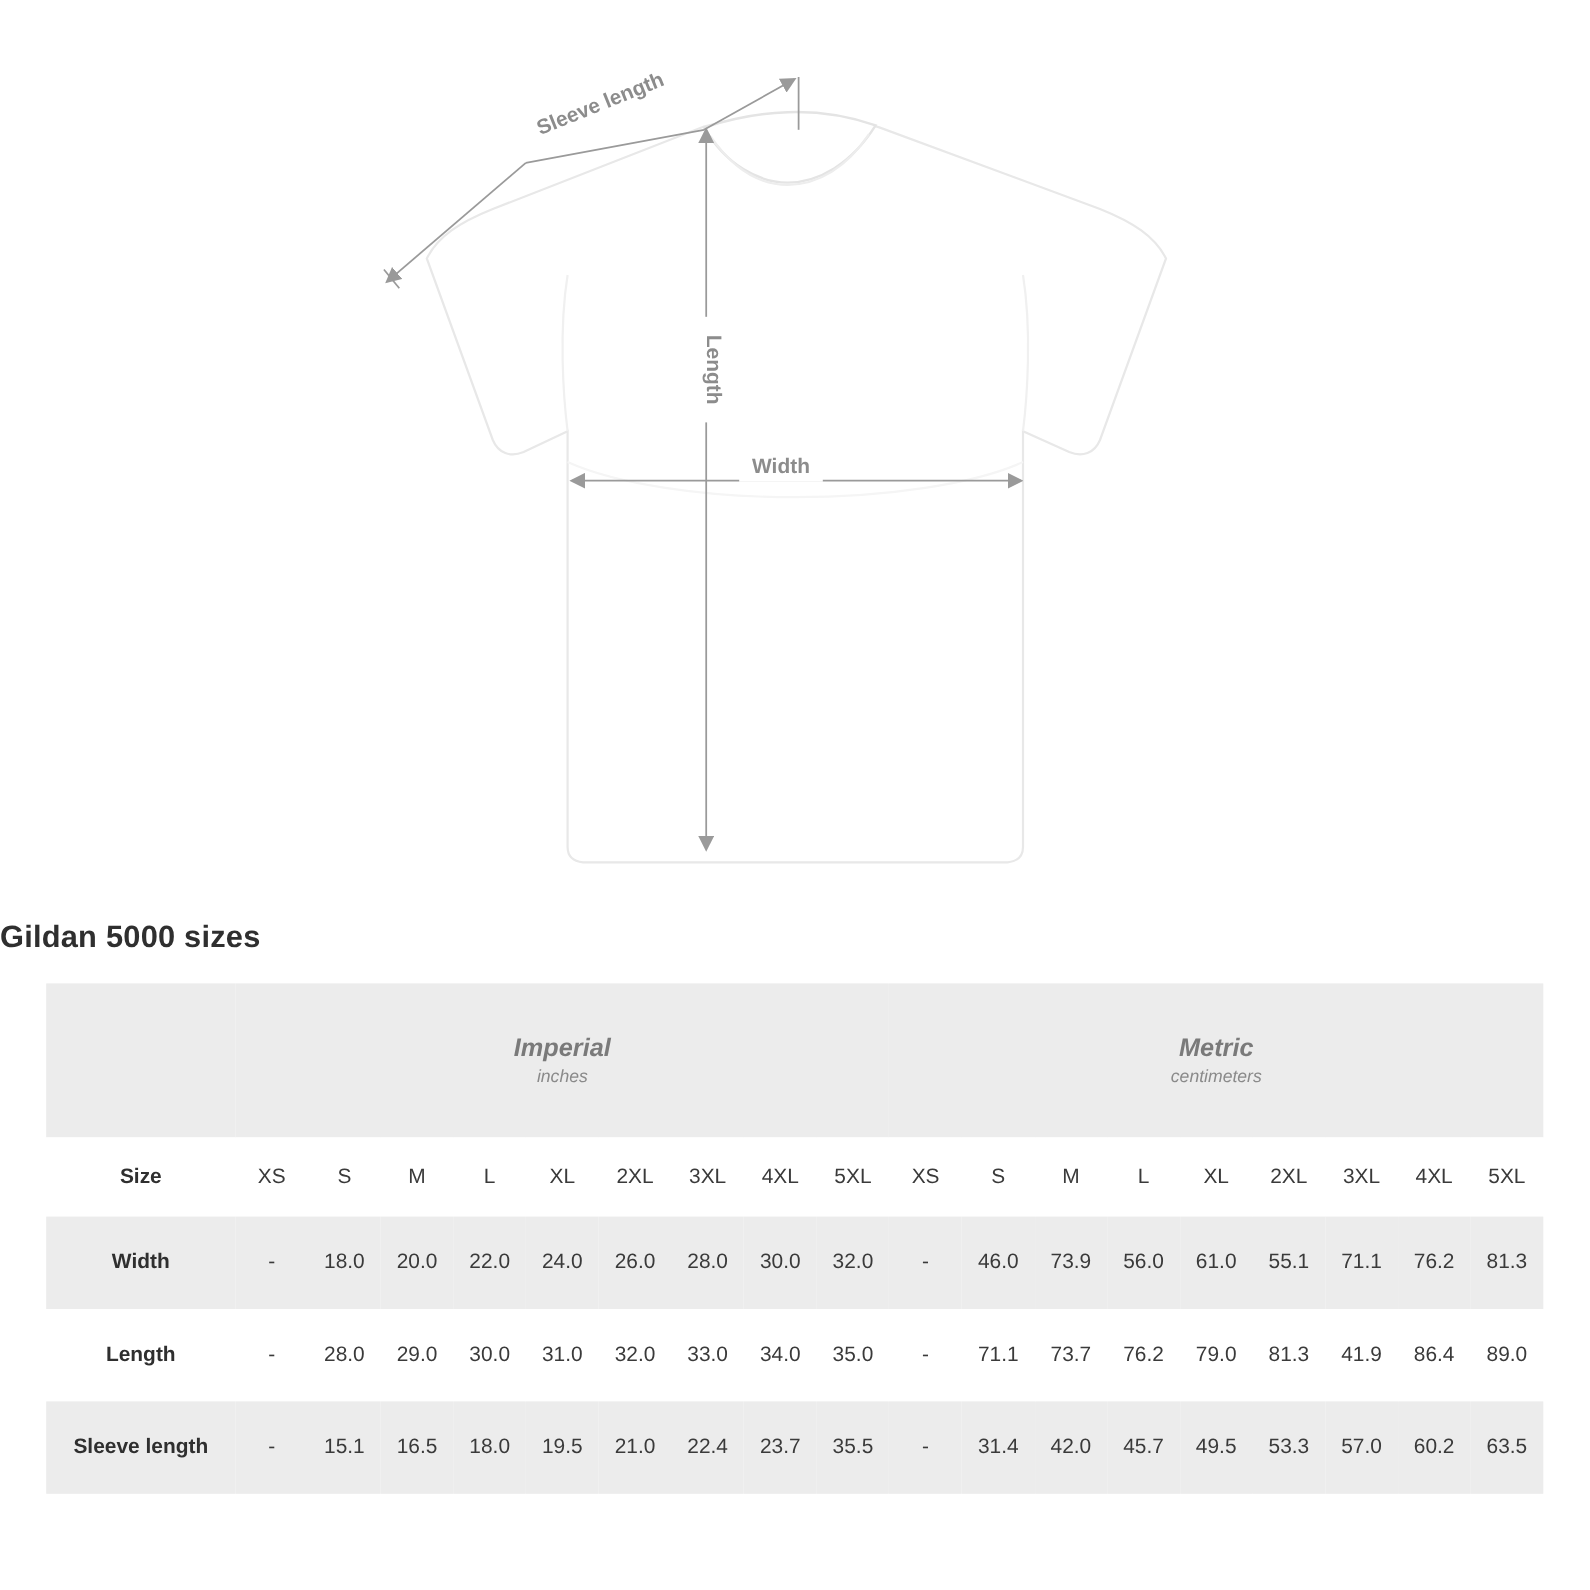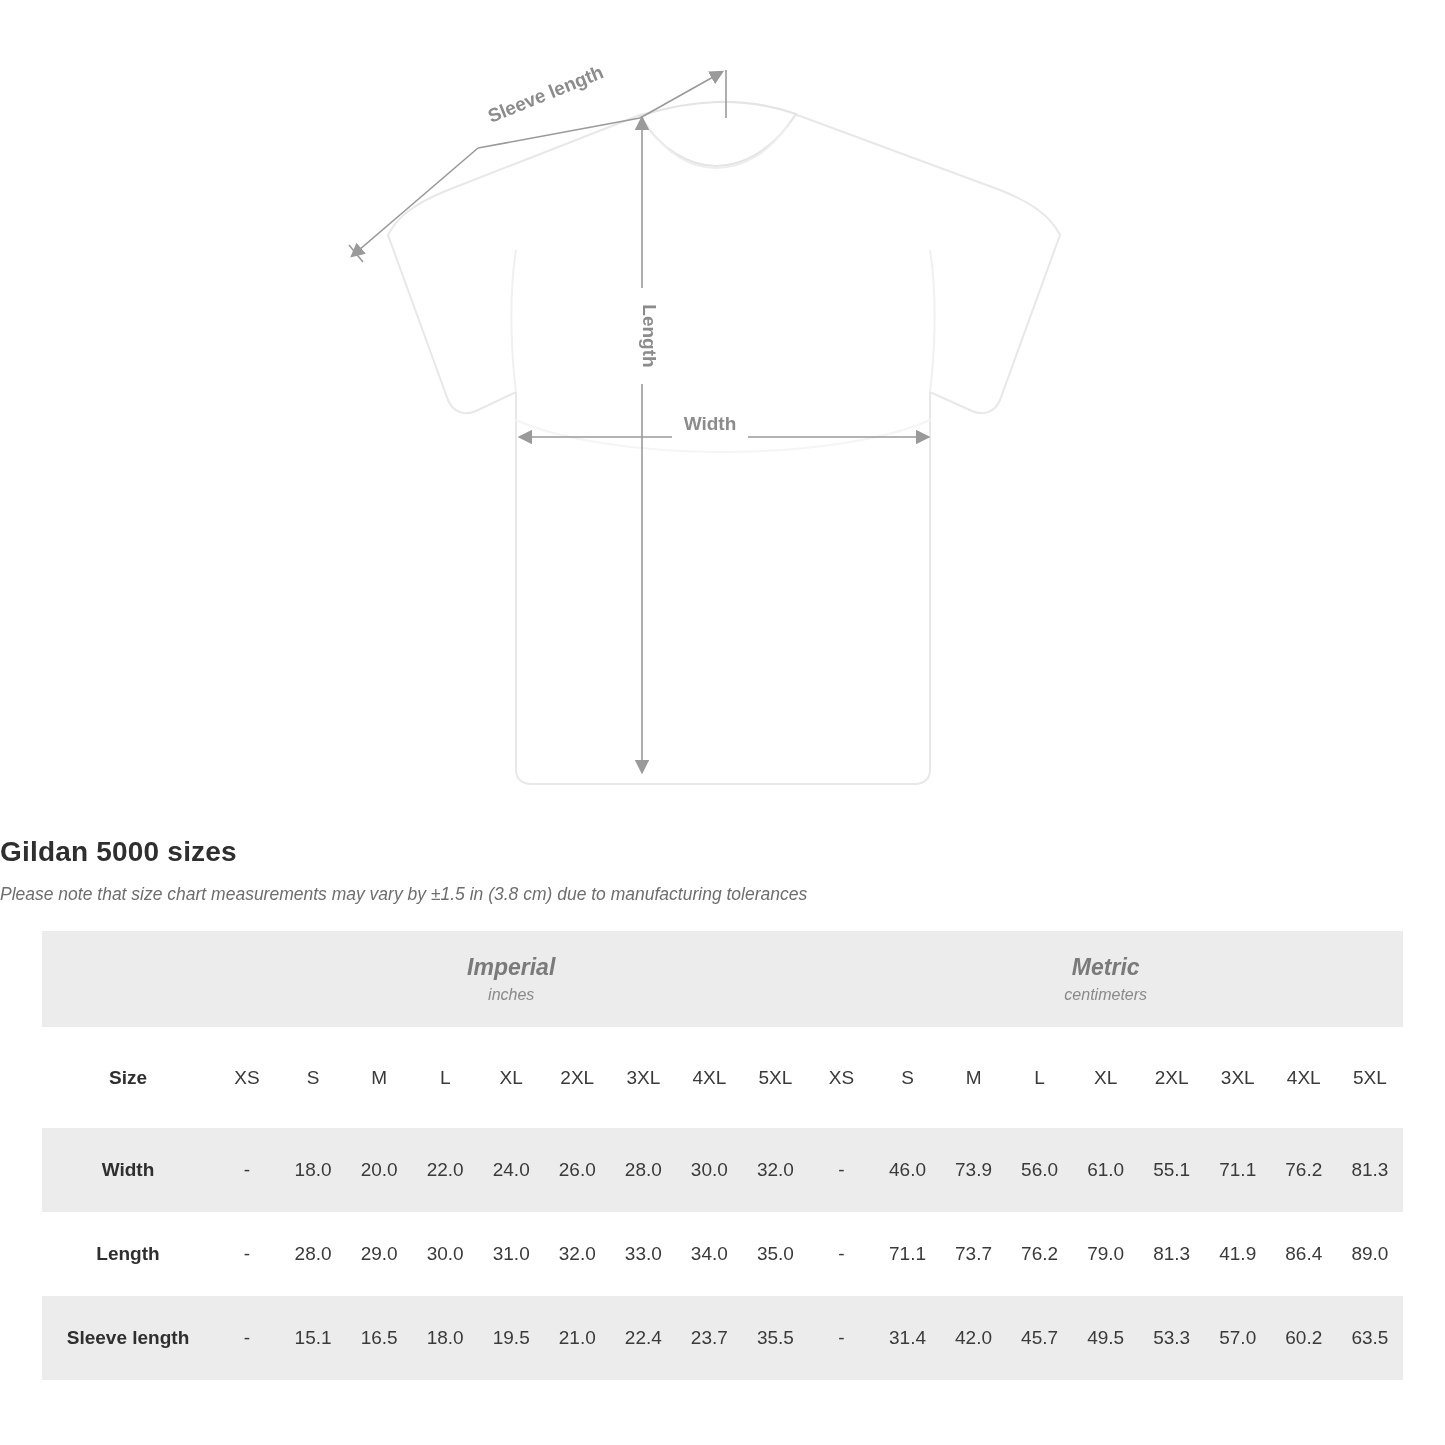--- a/index.html
+++ b/index.html
@@ -60,37 +60,37 @@
     table-layout: fixed;
   }
   table.size-table td, table.size-table th {
     text-align: center;
     vertical-align: middle;
     font-weight: normal;
     padding: 0;
   }
   .unit-head-row td {
     background: #ececec;
-    height: 96px;
+    height: 140px;
   }
   .unit-name {
     font-size: 23px;
     font-style: italic;
     font-weight: bold;
     color: #7a7a7a;
     line-height: 1.15;
   }
   .unit-sub {
     font-size: 16px;
     font-style: italic;
     color: #8a8a8a;
     margin-top: 6px;
   }
   .size-row td {
-    height: 101px;
+    height: 72px;
     font-size: 19px;
     color: #3a3a3a;
     background: #ffffff;
   }
   .size-row td.rowlabel {
     font-weight: bold;
     font-size: 19px;
     color: #2f2f2f;
   }
   .data-row td {
@@ -171,21 +171,20 @@
       <g>
         <line x1="520" y1="437" x2="928" y2="437" stroke="#9a9a9a" stroke-width="1.6" marker-start="url(#arrTail)" marker-end="url(#arrHead)"></line>
         <rect x="672" y="412" width="76" height="26" fill="#ffffff"></rect>
         <text x="710" y="430" fill="#8c8c8c" font-family="Liberation Sans, sans-serif" font-size="19" font-weight="bold" text-anchor="middle">Width</text>
       </g>
     </svg>
   </div>
 
   <div class="title-block">
     <div class="chart-title">Gildan 5000 sizes</div>
-    <div class="chart-note">Please note that size chart measurements may vary by ±1.5 in (3.8 cm) due to manufacturing tolerances</div>
   </div>
 
   <div class="table-wrap">
     <table class="size-table">
       <colgroup>
         <col class="label-col">
         <col span="9">
         <col span="9">
       </colgroup>
       <tbody>

